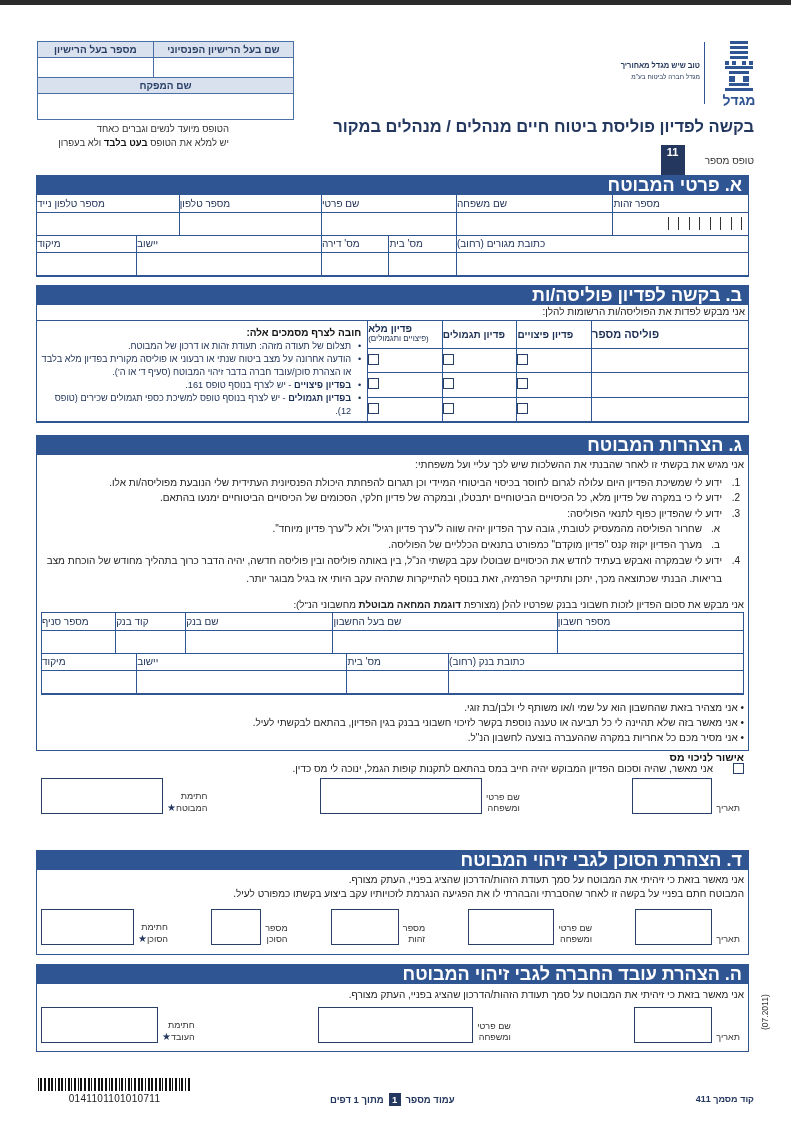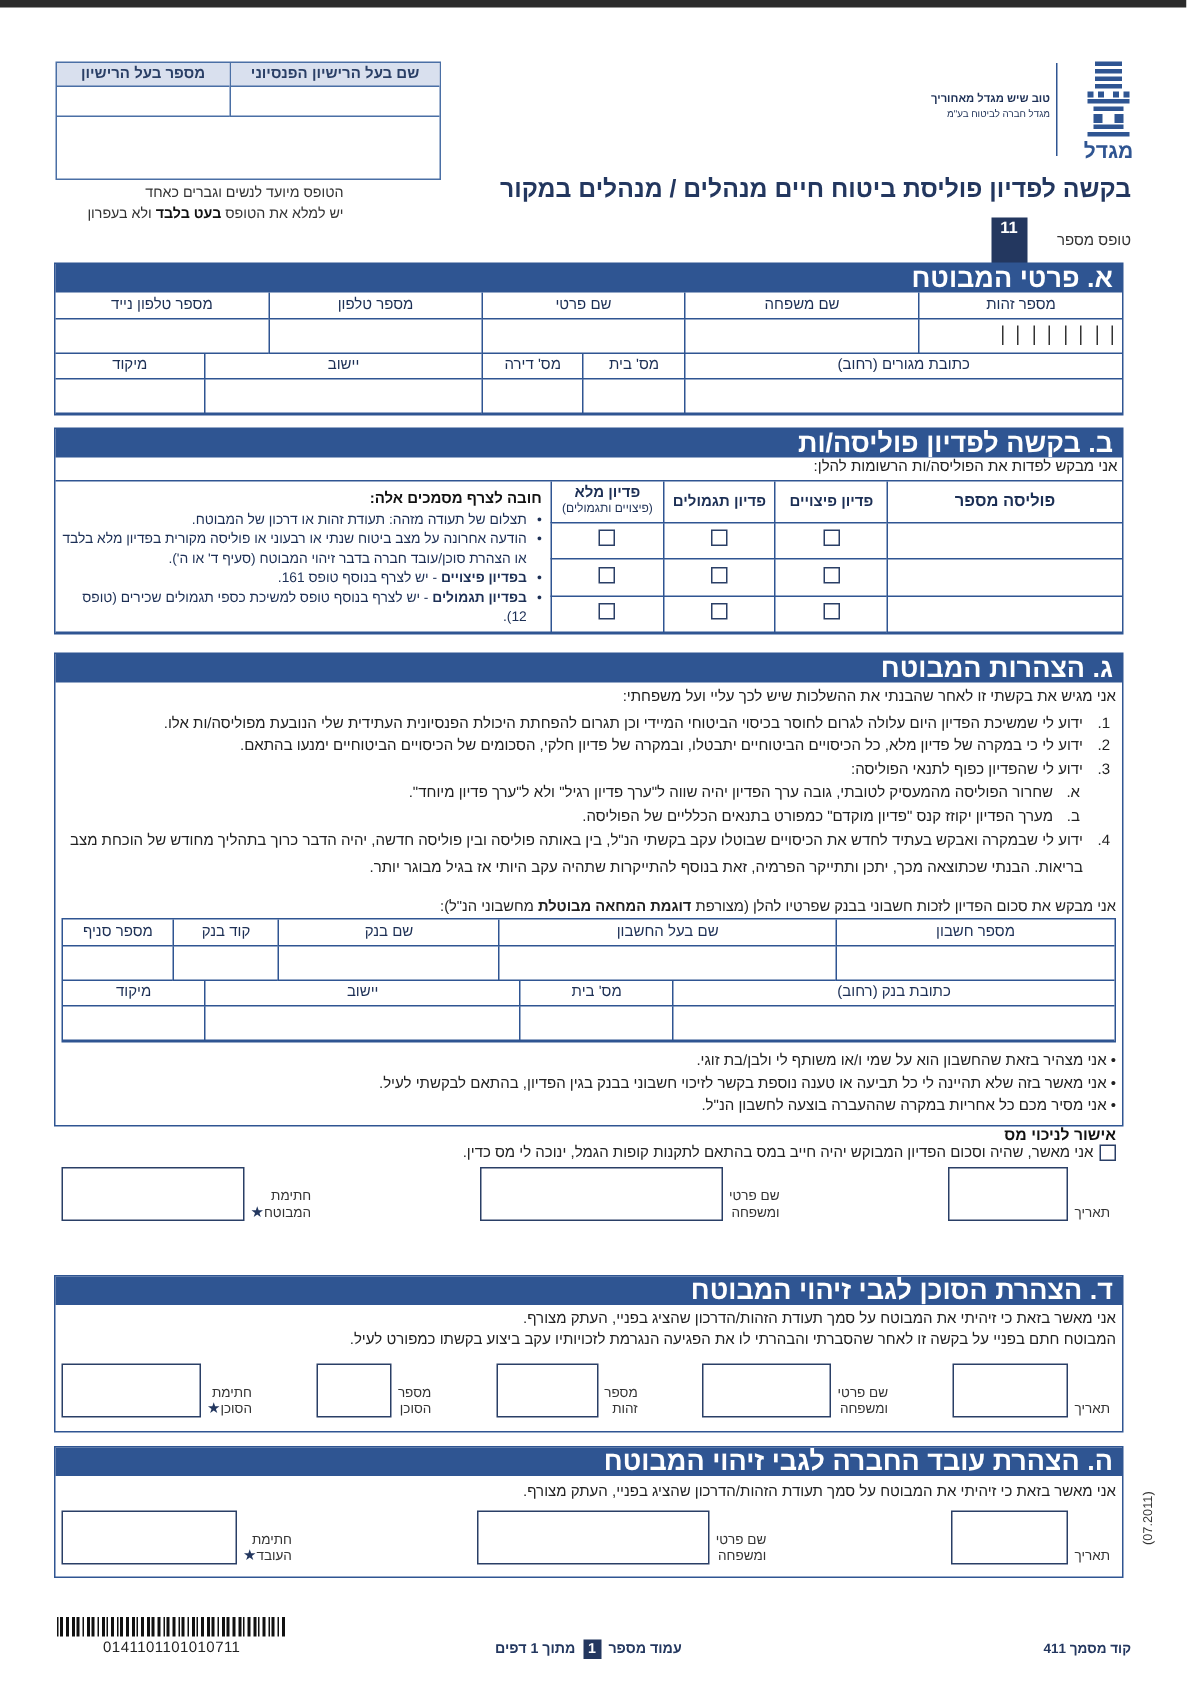--- a/index.html
+++ b/index.html
@@ -29,21 +29,21 @@
   .slogan .s2 { font-size: 6.5px; margin-top: 3px; }
 
   .title { right: 37px; top: 117px; direction: rtl; font-size: 16.5px; font-weight: bold; color: #23375f; white-space: nowrap; }
   .formno { right: 37px; top: 145px; direction: rtl; display: flex; align-items: center; gap: 6px; font-size: 10px; color: #333; }
   .formno .num { background: #23375f; color: #fff; font-weight: bold; font-size: 11px; width: 24px; height: 31px; text-align: center; line-height: 15px; margin-right: 14px; }
 
   
   .section { left: 36px; width: 713px; border: 1.5px solid var(--line); direction: rtl; }
   .sec-head { background: var(--navy); color: #fff; font-weight: bold; font-size: 18px; height: 19px; line-height: 19px; padding-right: 6px; }
   table.grid { border-collapse: collapse; width: 100%; table-layout: fixed; }
-  table.grid td { border: 1px solid var(--line); font-size: 10px; color: #1c2f55; text-align: center; }
+  table.grid td { border: 1px solid var(--line); font-size: 10px; color: #1c2f55; text-align: left; }
   table.grid tr:first-child td { border-top: none; }
   table.grid td:first-child { border-right: none; }
   table.grid td:last-child { border-left: none; }
   table.grid .h { height: 17px; }
   table.grid .v { height: 23px; }
 
   .id-ticks { display: flex; justify-content: flex-start; align-items: flex-end; height: 100%; padding-right: 6px; gap: 0; direction: ltr; flex-direction: row-reverse; }
   .id-ticks span { width: 10.5px; height: 13px; border-right: 1px solid #333; display: inline-block; }
 
   .txt { font-size: 10px; color: #222; line-height: 15.5px; padding: 0 4px; }
@@ -74,20 +74,21 @@
 
 <div class="abs lic">
   <div class="row">
     <div class="cell hdr" style="width:55%">שם בעל הרישיון הפנסיוני</div>
     <div class="cell hdr" style="width:45%">מספר בעל הרישיון</div>
   </div>
   <div class="row">
     <div class="cell blank" style="width:55%"></div>
     <div class="cell blank" style="width:45%"></div>
   </div>
+  <div class="hdr" style="border-top:none">שם המפקח</div>
   <div class="blank2"></div>
 </div>
 
 <div class="abs note">
   <div>הטופס מיועד לנשים וגברים כאחד</div>
   <div><span>יש למלא את הטופס </span><b>בעט בלבד</b><span> ולא בעפרון</span></div>
 </div>
 
 <div class="abs logo-divider"></div>
 <svg class="abs logo" viewBox="0 0 46 68">
@@ -321,21 +322,21 @@
   </div>
 
   <div class="txt" style="margin-top:5px; line-height:15px;">
     <div>• <span>אני מצהיר בזאת שהחשבון הוא על שמי ו/או משותף לי ולבן/בת זוגי.</span></div>
     <div>• <span>אני מאשר בזה שלא תהיינה לי כל תביעה או טענה נוספת בקשר לזיכוי חשבוני בבנק בגין הפדיון, בהתאם לבקשתי לעיל.</span></div>
     <div>• <span>אני מסיר מכם כל אחריות במקרה שההעברה בוצעה לחשבון הנ"ל.</span></div>
   </div>
 
   <div style="padding:0 4px; margin-top:6px;">
     <div style="font-weight:bold; font-size:10.5px; color:#111;">אישור לניכוי מס</div>
-    <div style="display:flex; align-items:center; gap:4px; font-size:10px; color:#222;">
+    <div style="display:flex; align-items:center; gap:20px; font-size:10px; color:#222;">
       <span class="chk" style="width:11px;height:11px;"></span>
       <span>אני מאשר, שהיה וסכום הפדיון המבוקש יהיה חייב במס בהתאם לתקנות קופות הגמל, ינוכה לי מס כדין.</span>
     </div>
   </div>
 
   <div class="sigrow" style="margin-top:4px;">
     <div style="display:flex; align-items:flex-end;">
       <div class="siglbl">תאריך</div>
       <div class="sigbox" style="width:80px;"></div>
     </div>

